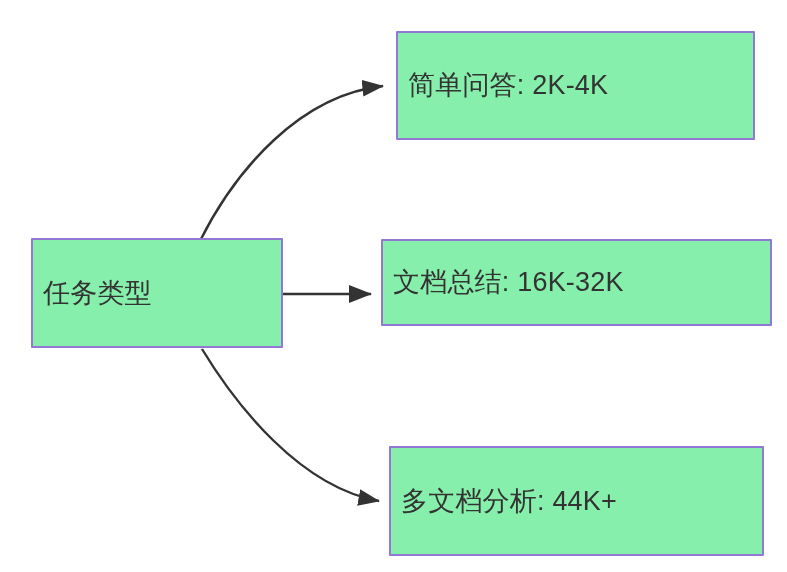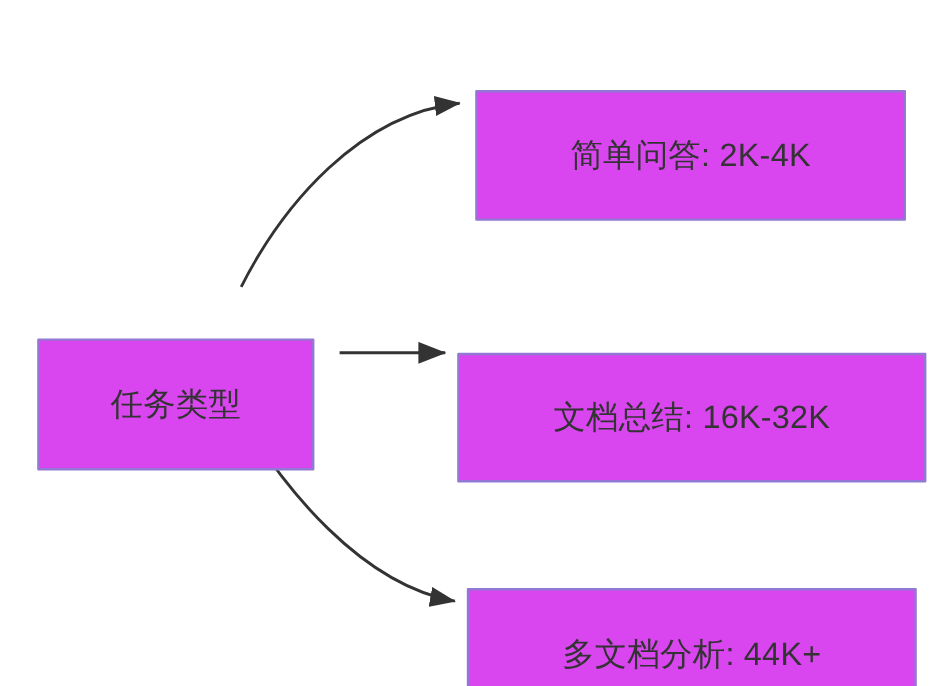--- a/index.html
+++ b/index.html
@@ -21,54 +21,53 @@
     position: absolute;
     left: 0;
     top: 0;
     width: 787px;
     height: 572px;
     pointer-events: none;
   }
   .node {
     position: absolute;
     box-sizing: border-box;
-    background: #d946ef;
+    background: #86efac;
     border: 2.2px solid #9277d4;
     border-radius: 1px;
     display: flex;
     align-items: center;
-    justify-content: center;
+    justify-content: flex-start;
     padding: 0 10px;
-    margin-top: 44px;
   }
   .node-label {
     color: #333333;
     font-size: 27px;
     line-height: 1.2;
     letter-spacing: 0.2px;
     white-space: nowrap;
     text-align: center;
   }
   #node-root {
     left: 31px;
     top: 238px;
-    width: 231px;
+    width: 252px;
     height: 110px;
   }
   #node-simple-qa {
     left: 396px;
     top: 31px;
     width: 359px;
     height: 109px;
   }
   #node-doc-summary {
     left: 381px;
-    top: 250px;
+    top: 239px;
     width: 391px;
-    height: 108px;
+    height: 87px;
   }
   #node-multi-doc {
     left: 389px;
     top: 446px;
     width: 375px;
     height: 110px;
   }
 </style>
 </head>
 <body>

